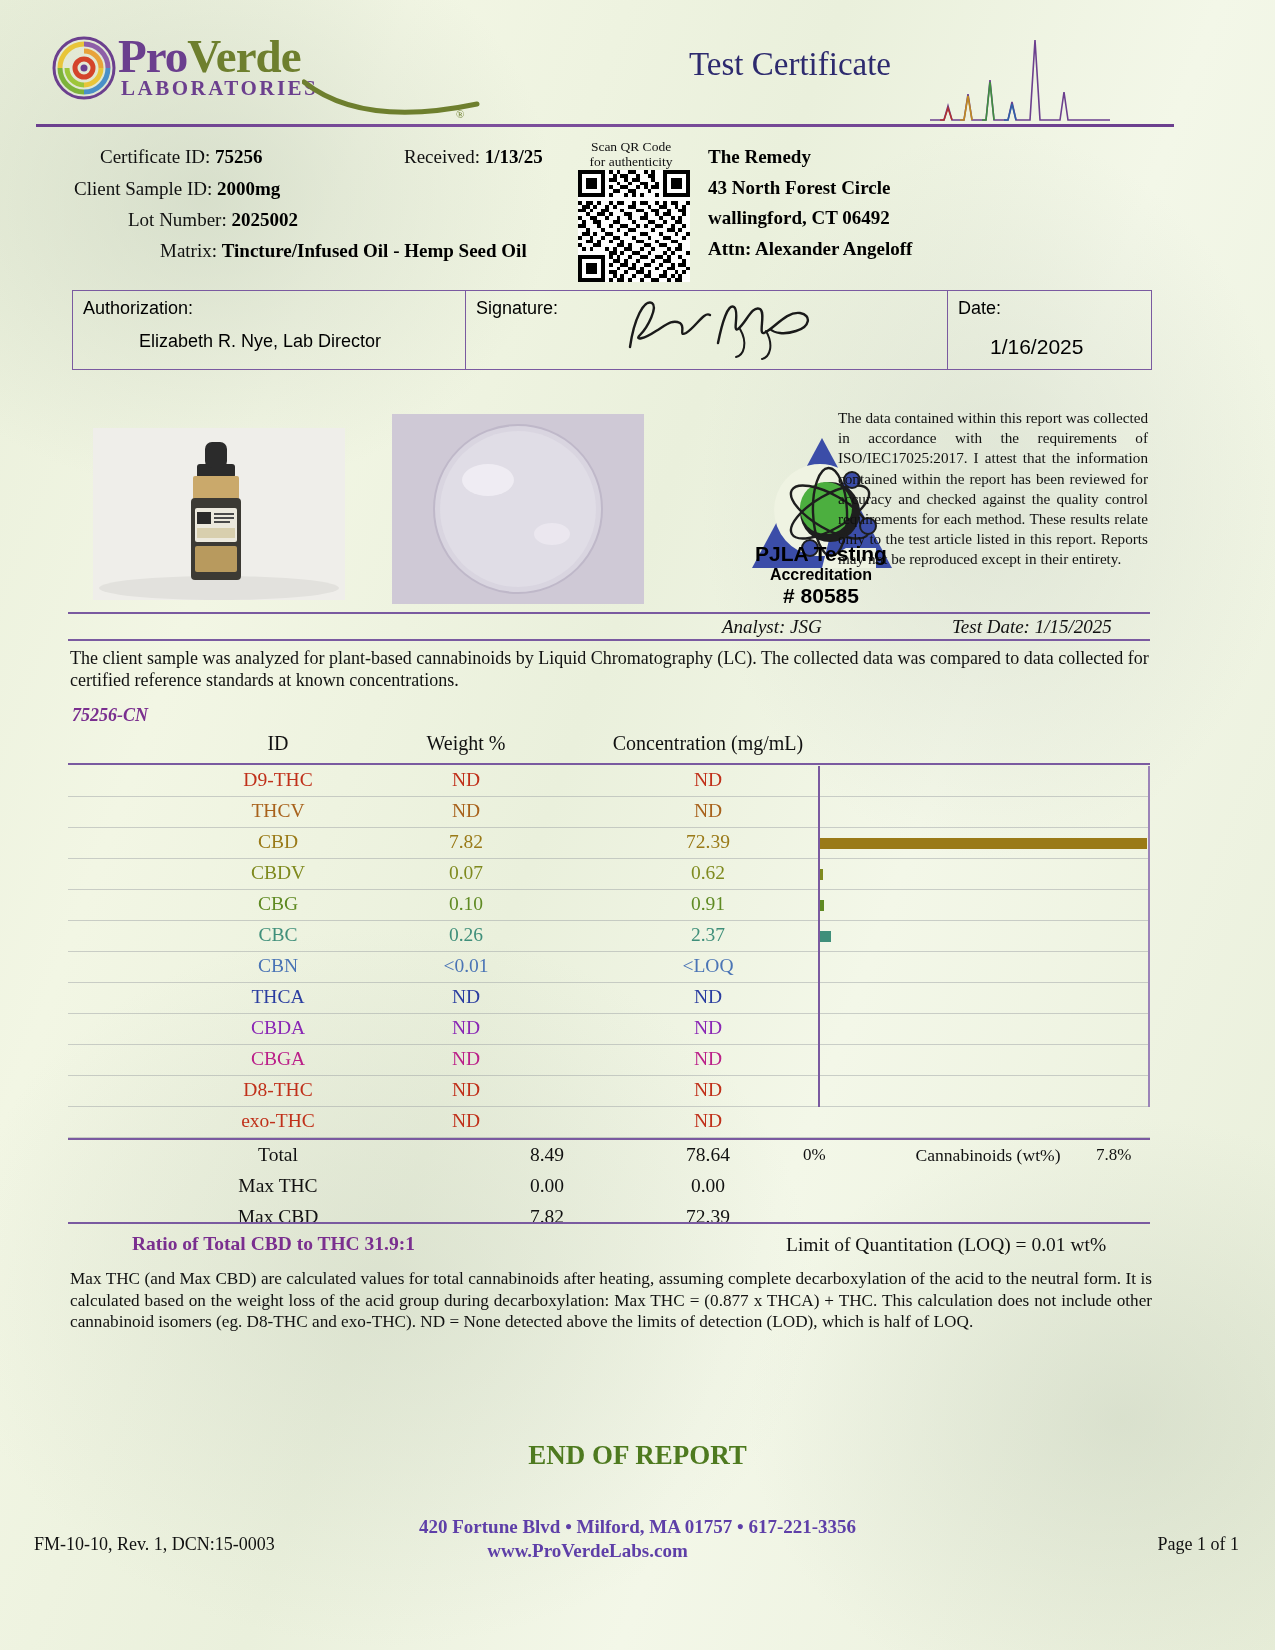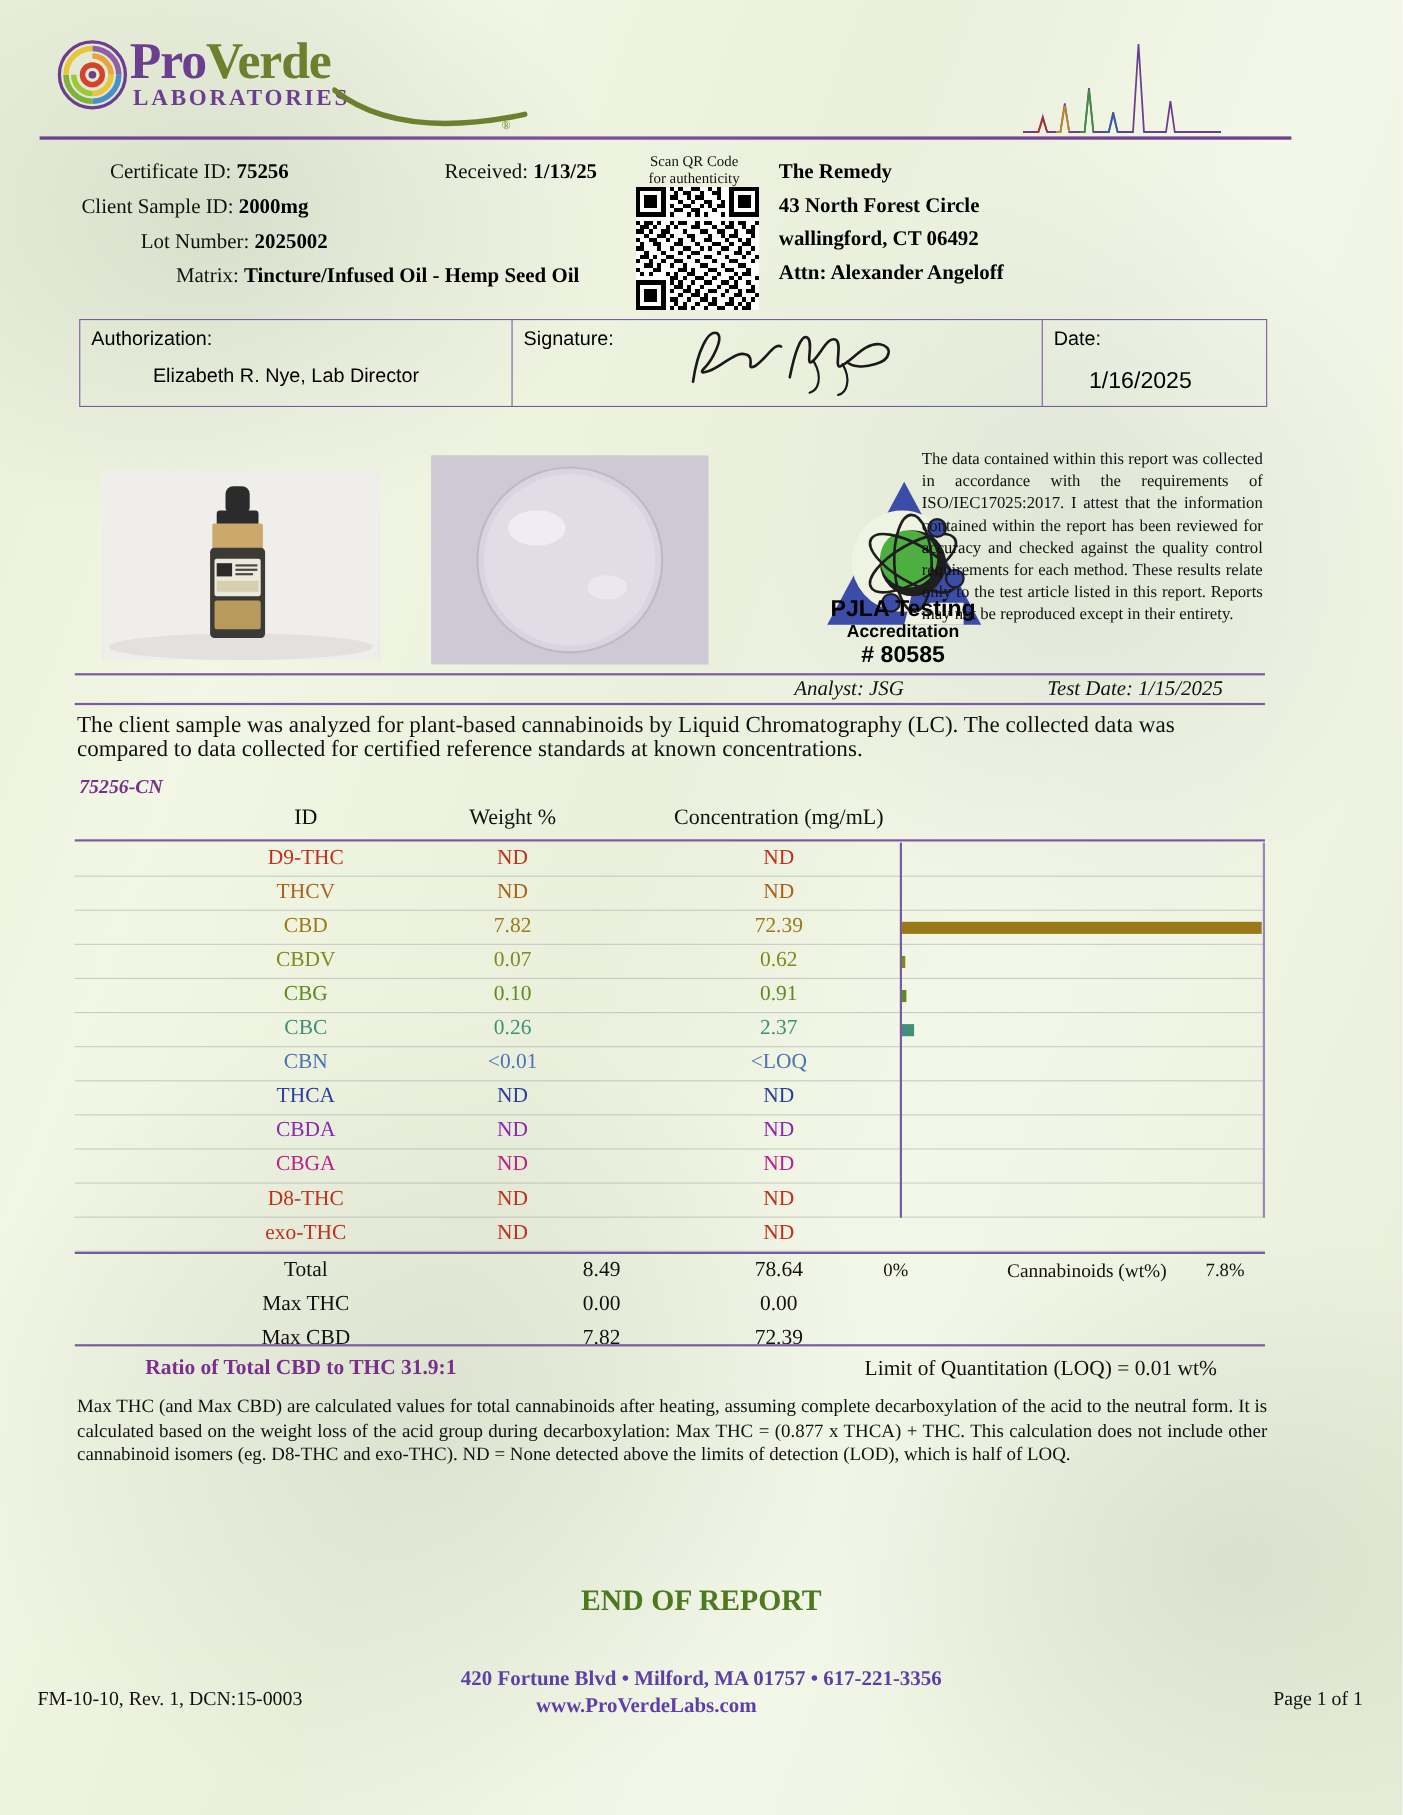--- a/index.html
+++ b/index.html
@@ -67,21 +67,21 @@
   .pjla{position:absolute;left:726px;top:8px;width:190px;height:180px;}
   .attest{position:absolute;left:838px;top:408px;width:310px;font-size:15.2px;line-height:20.2px;
     text-align:justify;color:#111;}
 
   
   .cn-rule-top{position:absolute;left:68px;top:612px;width:1082px;height:2.4px;background:#7a5aa0;}
   .cn-rule-bot{position:absolute;left:68px;top:639px;width:1082px;height:2.4px;background:#7a5aa0;}
   .cn-title{position:absolute;left:72px;top:615px;font-size:20px;font-style:italic;font-weight:bold;color:#7a2f8f;}
   .cn-analyst{position:absolute;left:722px;top:616px;font-size:19px;font-style:italic;color:#111;}
   .cn-date{position:absolute;left:952px;top:616px;font-size:19px;font-style:italic;color:#111;}
-  .cn-desc{position:absolute;left:70px;top:648px;width:1082px;font-size:21px;line-height:21.5px;color:#111;}
+  .cn-desc{position:absolute;left:70px;top:648px;width:1082px;font-size:18px;line-height:21.5px;color:#111;}
   .sample-id{position:absolute;left:72px;top:705px;font-size:18px;font-style:italic;font-weight:bold;color:#7a2f8f;}
 
   
   .tbl{position:absolute;left:68px;top:732px;width:1082px;}
   .th{position:absolute;font-size:20px;color:#111;}
   .th-id{left:120px;top:0;width:180px;text-align:center;}
   .th-wt{left:300px;top:0;width:196px;text-align:center;}
   .th-cc{left:500px;top:0;width:280px;text-align:center;}
   .hdr-line{position:absolute;left:0;top:31px;width:1082px;height:2.2px;background:#7a5aa0;}
 
@@ -146,20 +146,21 @@
         <div class="pv-sub">LABORATORIES</div>
       </div>
       <div class="pv-swoosh">
         <svg width="180" height="46" viewBox="0 0 180 46">
           <path d="M2 4 Q 60 50 175 26" fill="none" stroke="#6e7f2e" stroke-width="5" stroke-linecap="round"></path>
         </svg>
       </div>
       <div class="pv-reg">®</div>
     </div>
 
+    <div class="cert-title">Test Certificate</div>
 
     <div class="chrom">
       <svg width="180" height="92" viewBox="0 0 180 92">
         <path d="M0 88 L14 88 L18 74 L22 88 L34 88 L38 62 L42 88 L56 88 L60 48 L64 88 L78 88 L82 70 L86 88 L100 88 L105 8 L110 88 L130 88 L134 60 L138 88 L180 88" fill="none" stroke="#6b3f8e" stroke-width="1.6"></path>
         <path d="M10 88 L14 88 L18 76 L22 88" fill="none" stroke="#b03030" stroke-width="1.6"></path>
         <path d="M30 88 L34 88 L38 64 L42 88" fill="none" stroke="#c08a20" stroke-width="1.6"></path>
         <path d="M52 88 L56 88 L60 50 L64 88" fill="none" stroke="#3f8f3f" stroke-width="1.6"></path>
         <path d="M74 88 L78 88 L82 72 L86 88" fill="none" stroke="#3060a8" stroke-width="1.6"></path>
       </svg>
     </div>

